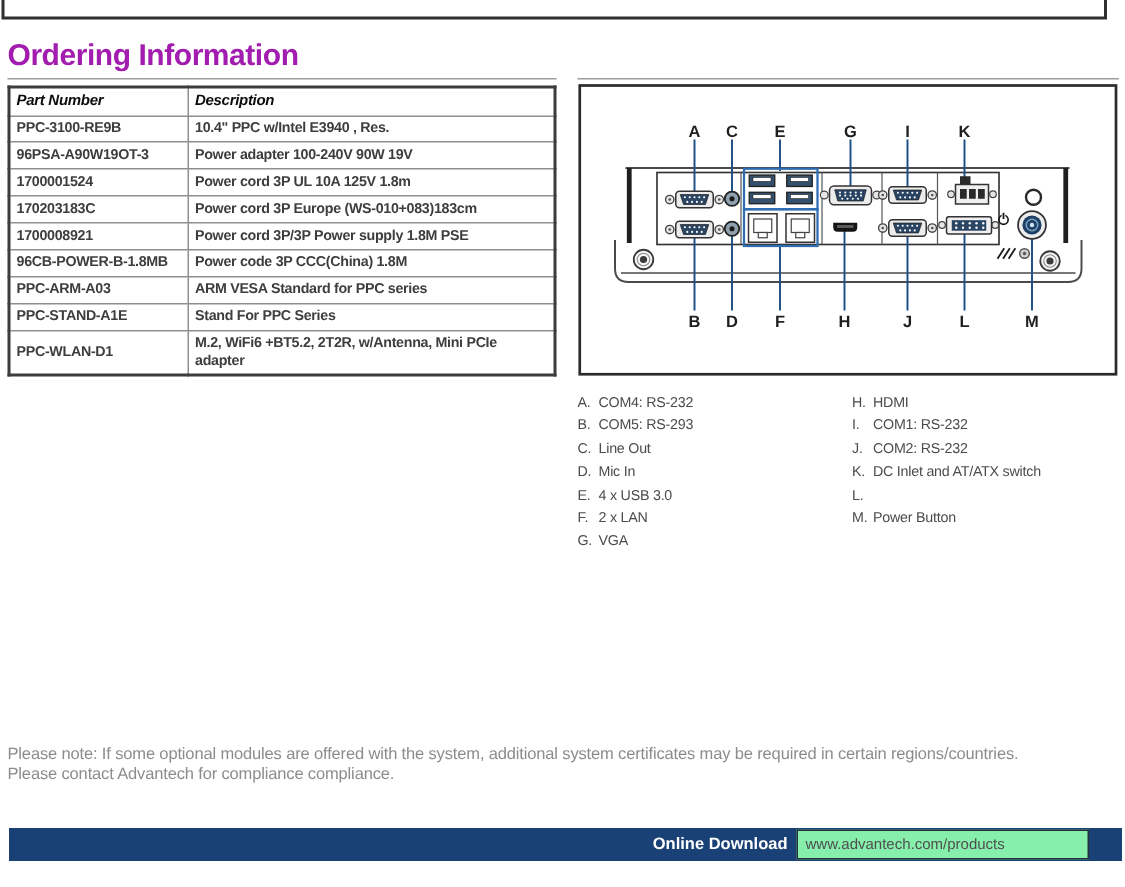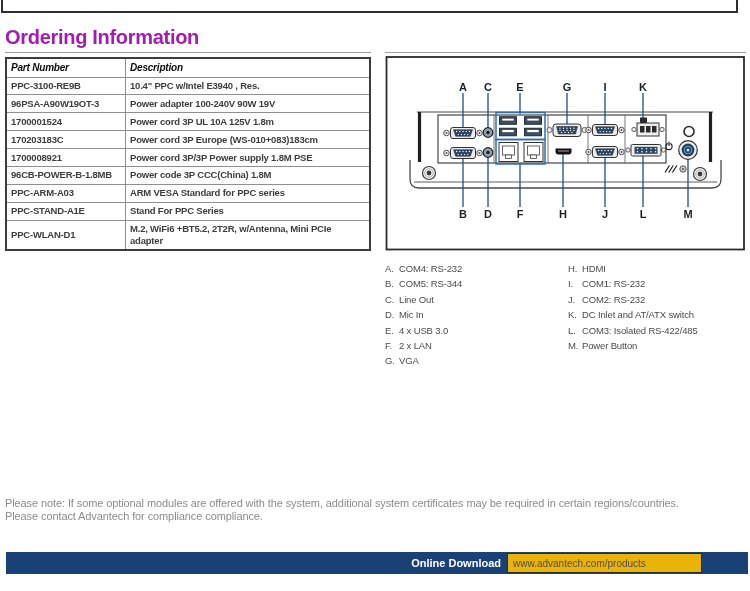--- a/index.html
+++ b/index.html
@@ -29,23 +29,23 @@
   .legend-item{display:flex;line-height:15.4px;white-space:nowrap;}
   .legend-key{width:14px;flex:0 0 14px;}
 
   
   .notes{position:absolute;left:5px;top:497px;font-size:11px;color:#8c8c8c;
         line-height:13px;letter-spacing:-0.1px;white-space:nowrap;}
 
   
   .footer-bar{position:absolute;left:6px;top:552px;width:742px;height:22px;
         background:#1a4175;display:flex;align-items:center;justify-content:flex-end;
-        padding-right:46px;box-sizing:border-box;}
+        padding-right:22px;box-sizing:border-box;}
   .footer-label{color:#fff;font-weight:bold;font-size:11px;margin-right:6px;white-space:nowrap;}
-  .footer-urlbox{width:188px;height:18px;background:#eab308;border:1.5px solid #242f3c;
+  .footer-urlbox{width:188px;height:18px;background:#86efac;border:1.5px solid #242f3c;
         display:flex;align-items:center;padding-left:5px;box-sizing:content-box;}
   .footer-url{font-size:10px;color:#4f4f4f;white-space:nowrap;}
 
   svg text{font-family:"Liberation Sans","DejaVu Sans",sans-serif;}
 </style>
 </head>
 <body>
 
 <div id="page">
 
@@ -304,21 +304,21 @@
     </g>
   </svg>
 
   <div class="legend-col" style="left:385px;top:261px;width:180px;">
     <div class="legend-item">
         <span class="legend-key">A.</span>
         <span>COM4: RS-232</span>
       </div>
     <div class="legend-item">
         <span class="legend-key">B.</span>
-        <span>COM5: RS-344</span>
+        <span>COM5: RS-293</span>
       </div>
     <div class="legend-item">
         <span class="legend-key">C.</span>
         <span>Line Out</span>
       </div>
     <div class="legend-item">
         <span class="legend-key">D.</span>
         <span>Mic In</span>
       </div>
     <div class="legend-item">
@@ -346,21 +346,20 @@
     <div class="legend-item">
         <span class="legend-key">J.</span>
         <span>COM2: RS-232</span>
       </div>
     <div class="legend-item">
         <span class="legend-key">K.</span>
         <span>DC Inlet and AT/ATX switch</span>
       </div>
     <div class="legend-item">
         <span class="legend-key">L.</span>
-        <span>COM3: Isolated RS-422/485</span>
       </div>
     <div class="legend-item">
         <span class="legend-key">M.</span>
         <span>Power Button</span>
       </div>
   </div>
 
   <div class="notes">
     <div>Please note: If some optional modules are offered with the system, additional system certificates may be required in certain regions/countries.</div>
     <div>Please contact Advantech for compliance compliance.</div>

